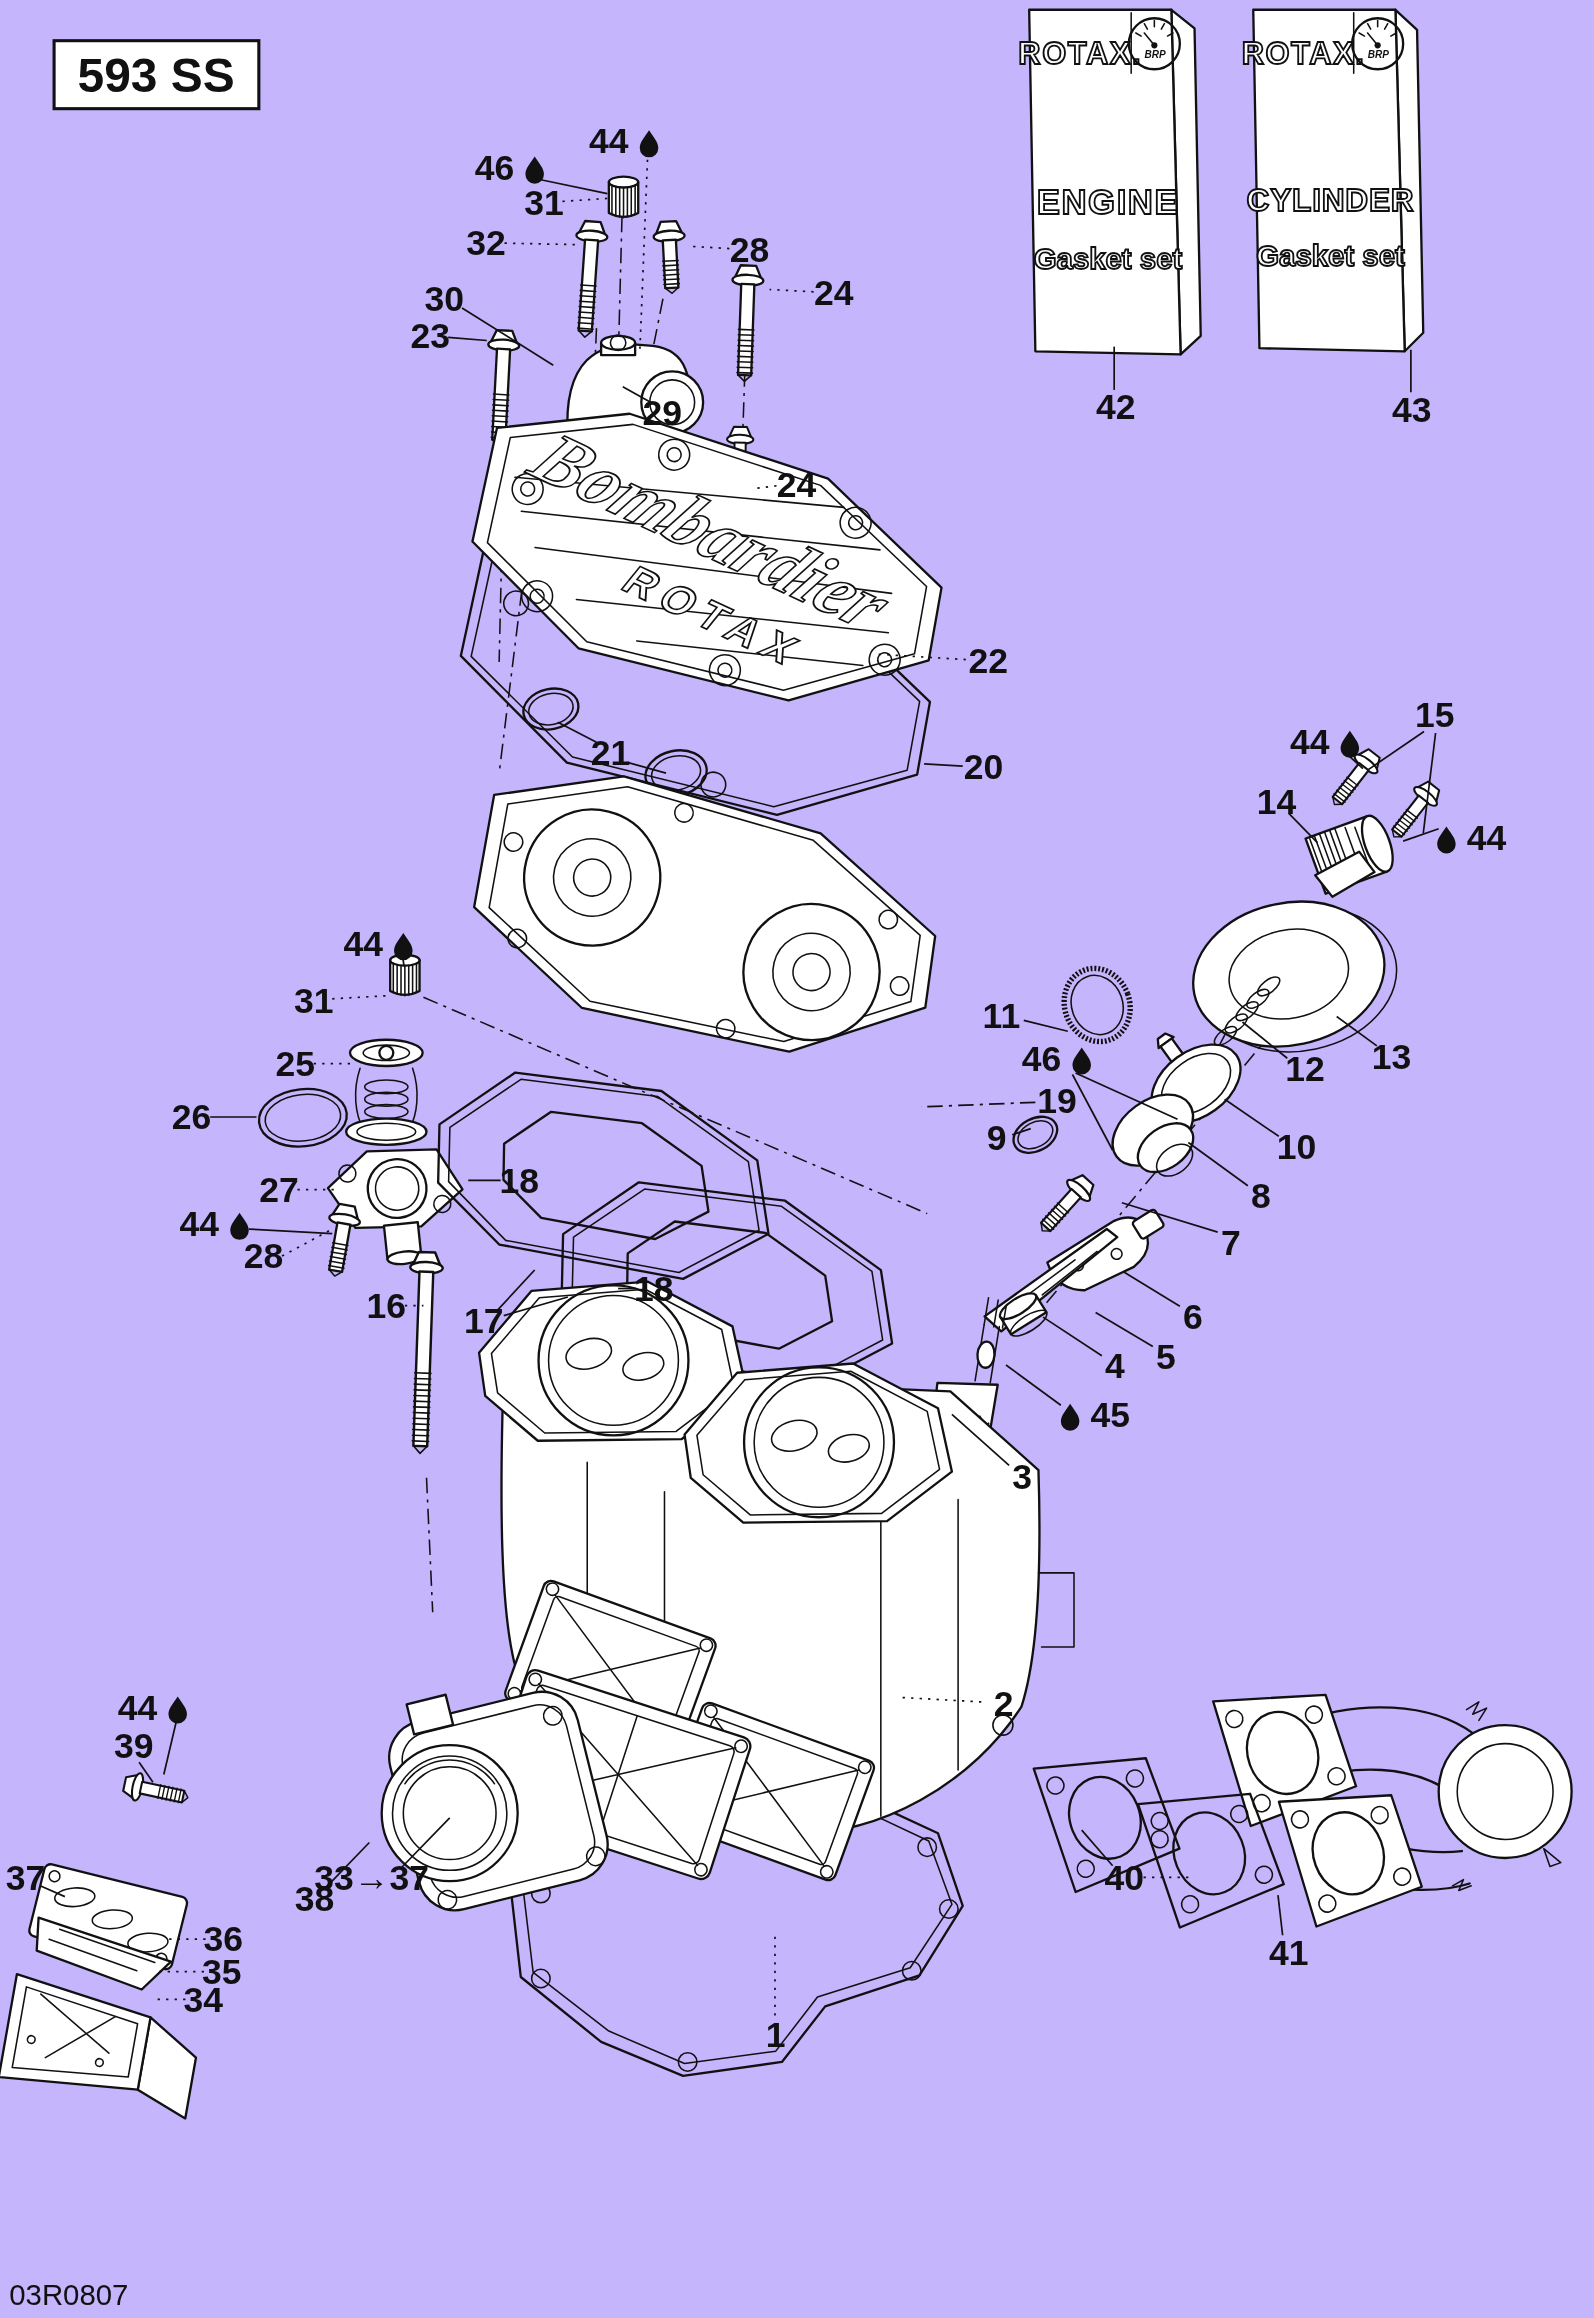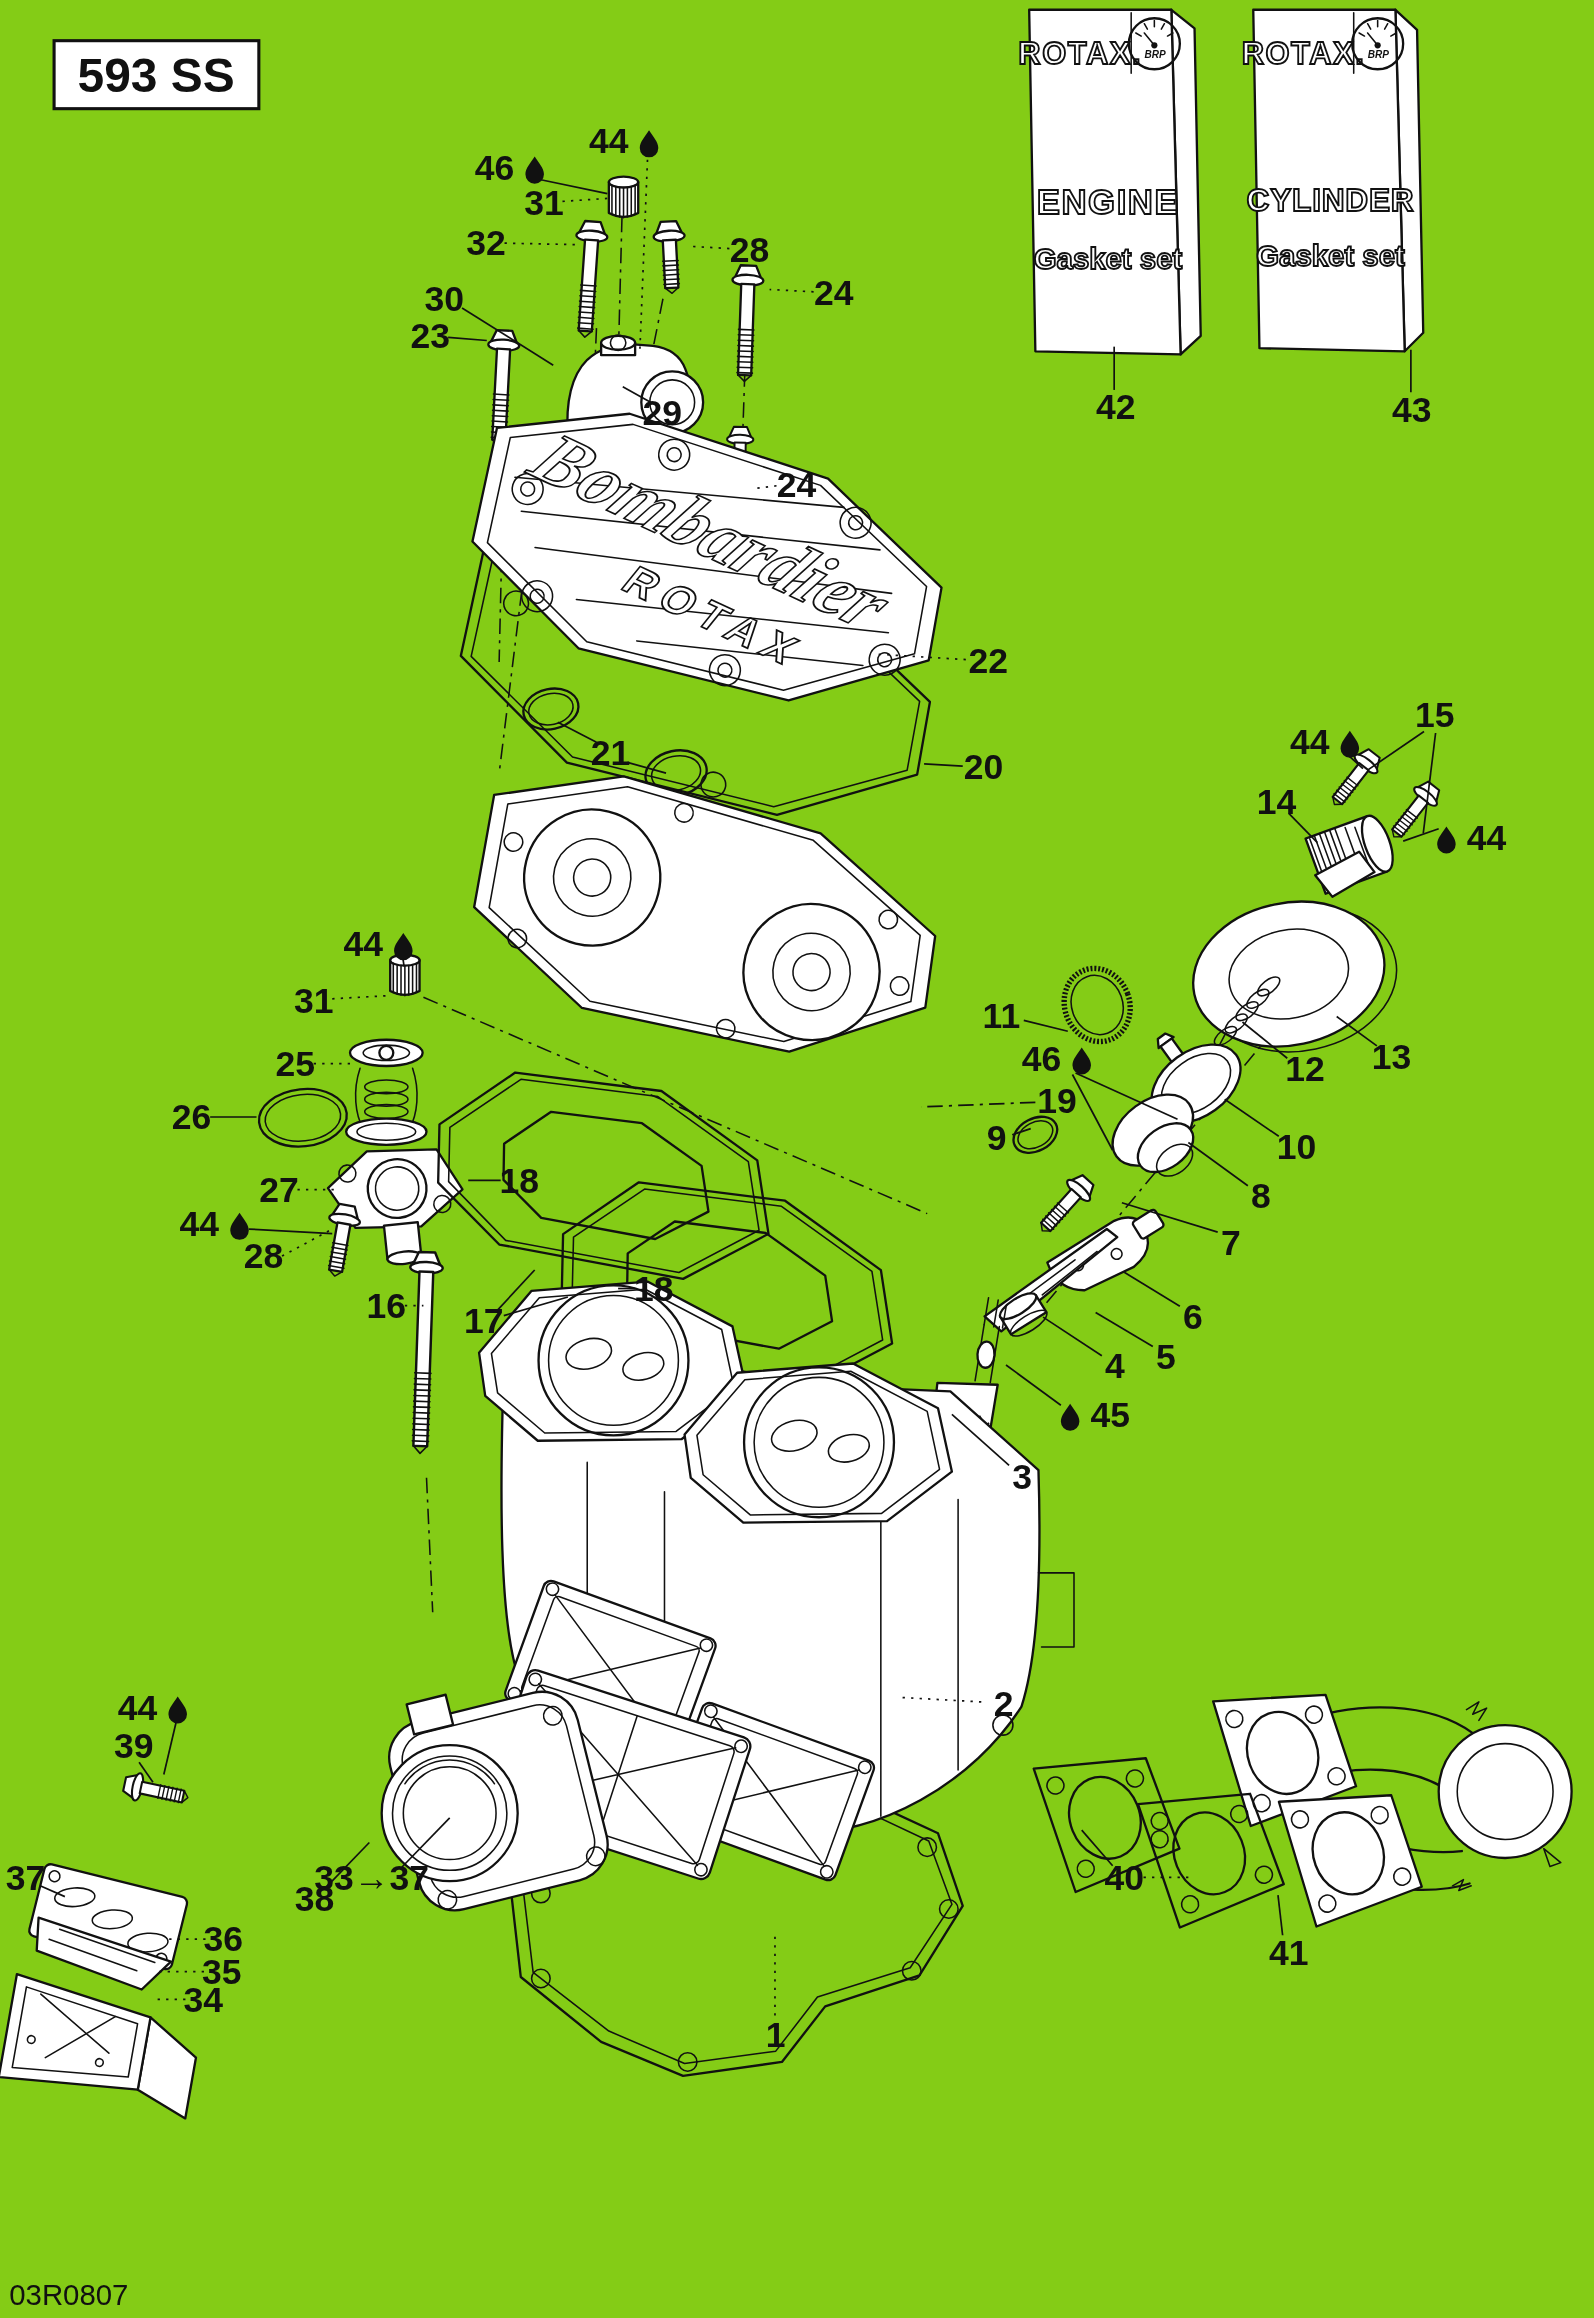--- a/index.html
+++ b/index.html
@@ -1,16 +1,16 @@
 <!DOCTYPE html>
 <html style="font-size:12.4px"><head>
 <meta charset="utf-8">
 <style>
   html,body{margin:0;padding:0;background:#ffffff;}
-  .page{position:relative;width:1594px;height:2319px;background:#84cc16;overflow:hidden;
+  .page{position:relative;width:1594px;height:2319px;background:#c4b5fd;overflow:hidden;
         font-family:"Liberation Sans",sans-serif;}
   svg{position:absolute;inset:0;}
   svg text{font-family:"Liberation Sans",sans-serif;}
   .ln{stroke:#111;stroke-width:3;fill:none;stroke-linejoin:round;stroke-linecap:round;}
   .ln2{stroke:#111;stroke-width:2;fill:none;stroke-linejoin:round;stroke-linecap:round;}
   .fillw{fill:#fff;stroke:#111;stroke-width:3;stroke-linejoin:round;}
   .leader{stroke:#111;stroke-width:2.2;fill:none;}
   .axis{stroke:#111;stroke-width:2;fill:none;stroke-dasharray:20 8 4 8;}
   .callout-num{font-size:46px;font-weight:700;fill:#111;text-anchor:middle;}
   .badge-text{font-size:62px;font-weight:700;fill:#111;text-anchor:middle;}

